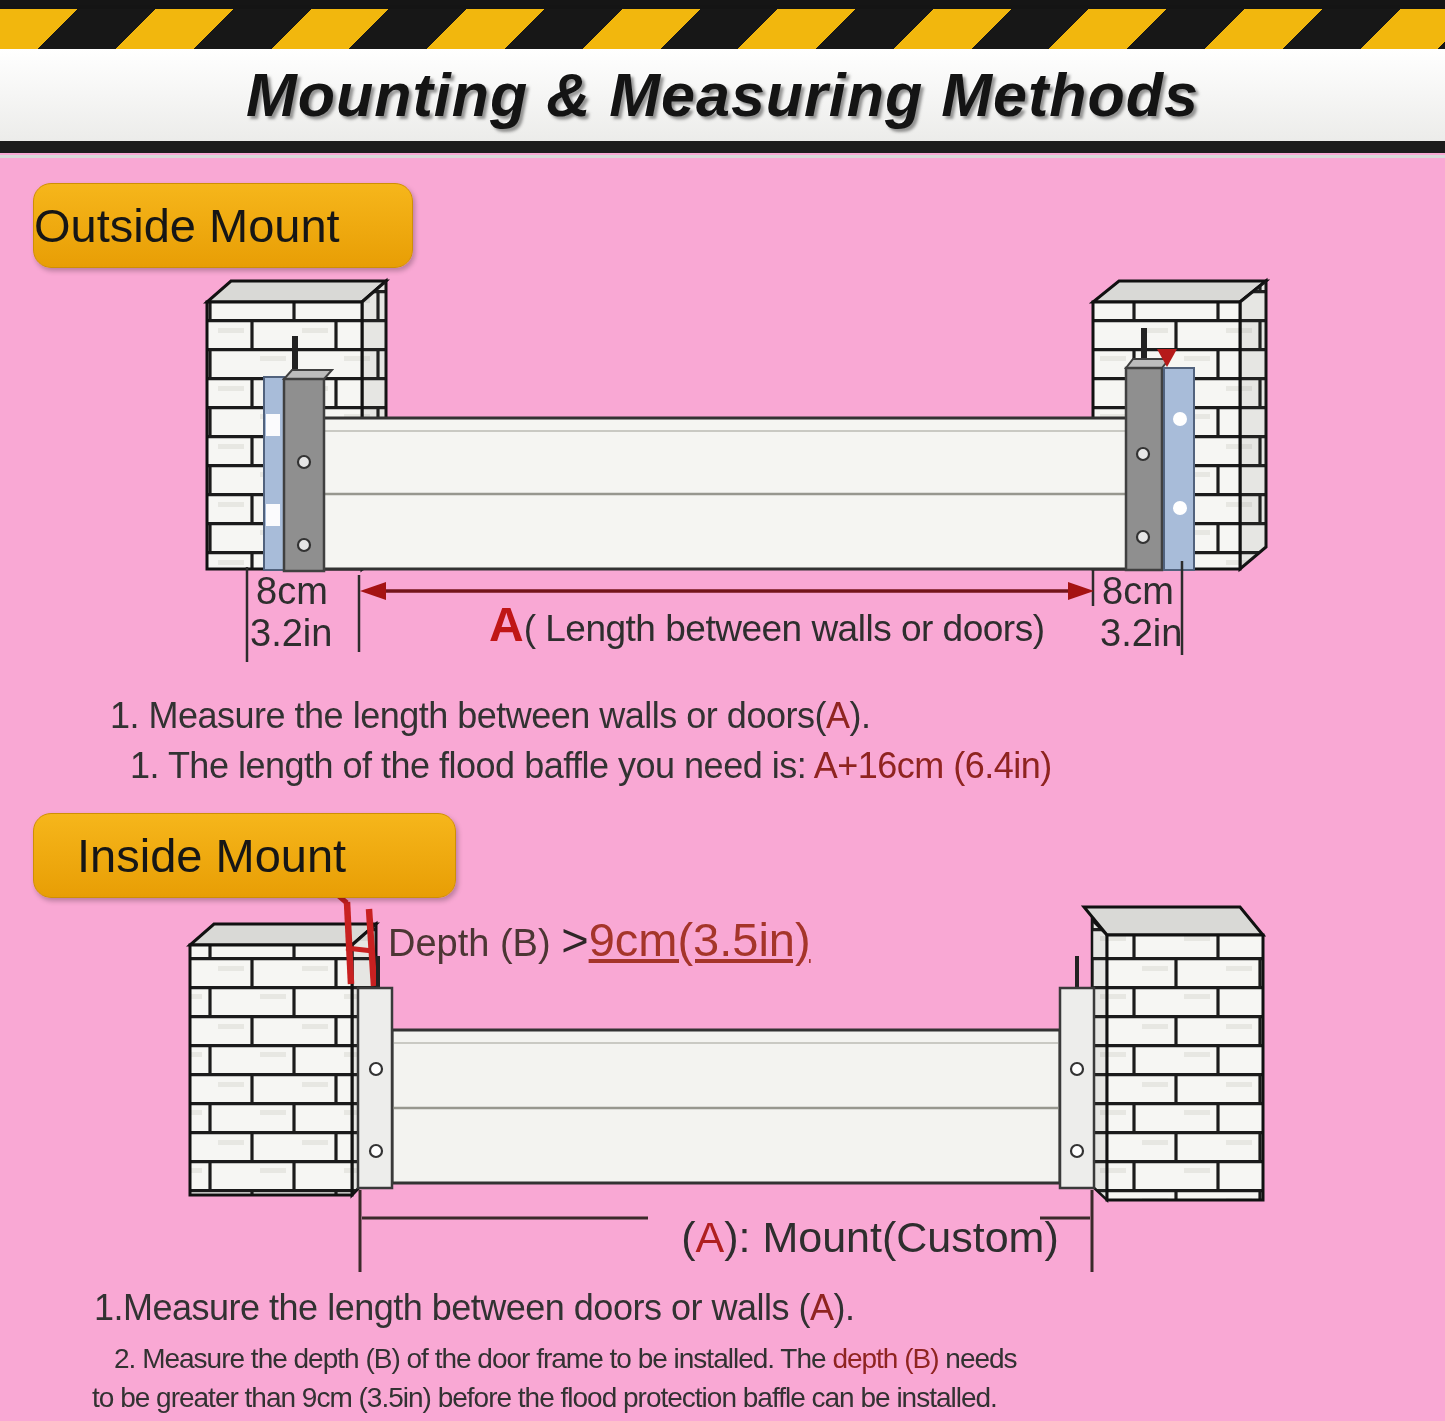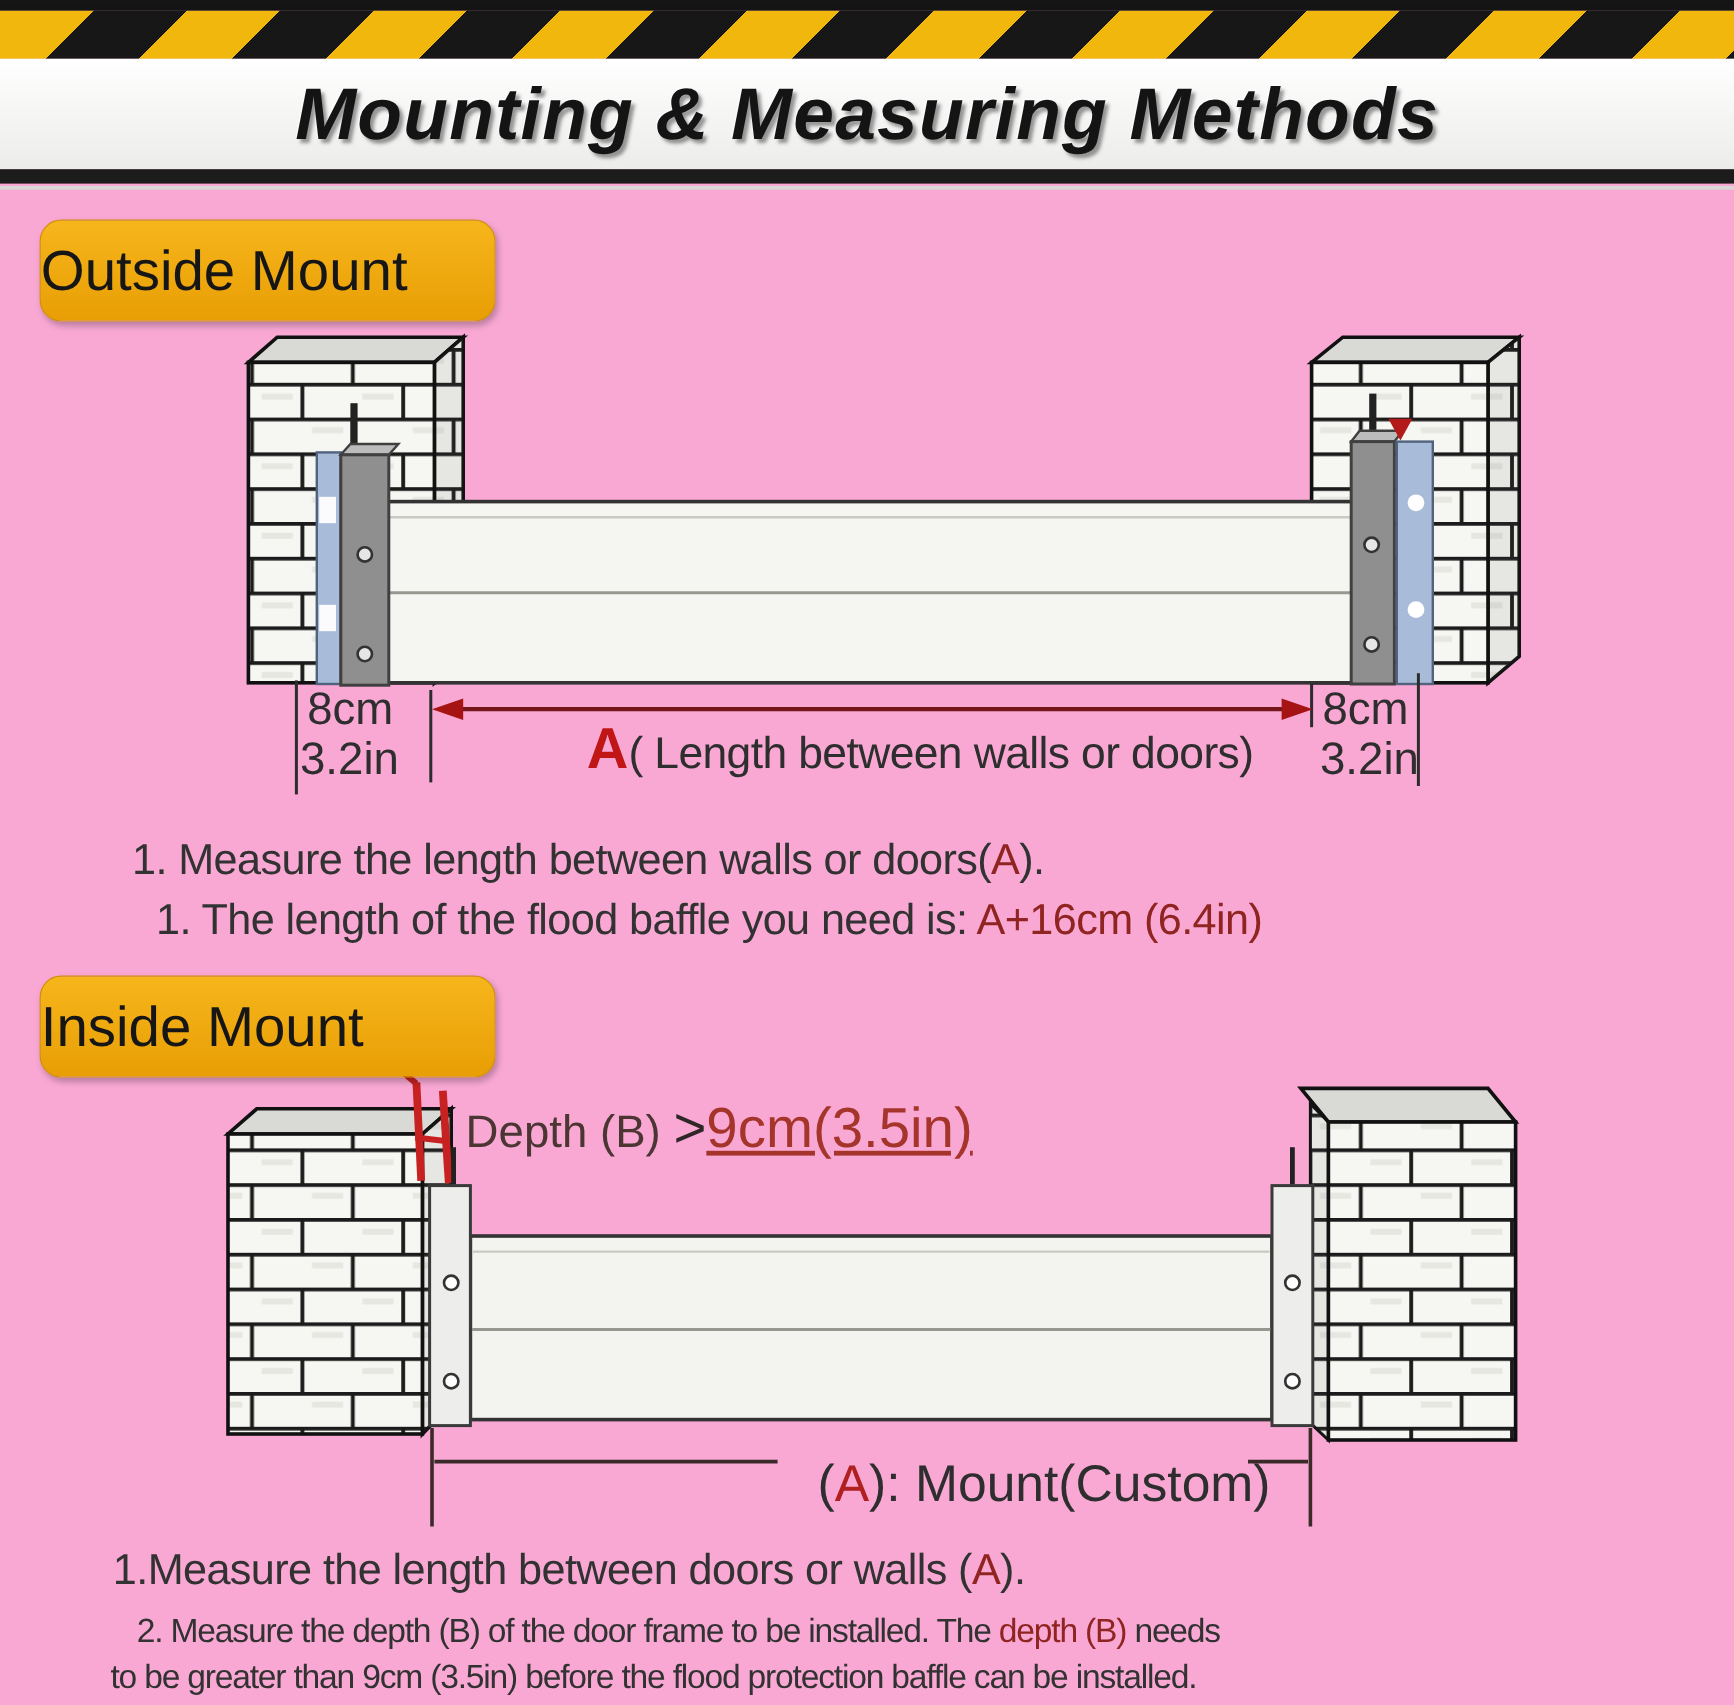--- a/index.html
+++ b/index.html
@@ -18,21 +18,21 @@
          text-shadow:3px 3px 3px rgba(70,70,70,.55), -1px -1px 0 rgba(255,255,255,.6);}
   .under-bar{position:absolute;left:0;top:141px;width:100%;height:12px;background:#1c1c1c;}
   .under-line{position:absolute;left:0;top:155px;width:100%;height:3px;background:#d8d8d8;}
 
   
   .badge{position:absolute;left:33px;width:378px;height:83px;border-radius:18px;
          background:linear-gradient(#f6b61b,#e89e05);border:1px solid #cf8f04;
          display:flex;align-items:center;
          font-size:47px;color:#161616;box-shadow:2px 3px 5px rgba(0,0,0,.25);}
   .badge-outside{top:183px;}
-  .badge-inside{top:813px;}
+  .badge-inside{top:813px;padding-left:43px;}
 
   
   .diagram{position:absolute;left:0;top:0;width:1445px;height:1421px;}
 
   
   .dim{position:absolute;font-size:38px;color:#2e2e2e;white-space:nowrap;line-height:1;}
   .arrow-label{position:absolute;left:489px;top:601px;white-space:nowrap;line-height:1;}
   .arrow-label .a{font-size:48px;font-weight:700;color:#c01616;}
   .arrow-label .rest{font-size:37px;color:#2e2e2e;letter-spacing:-0.5px;}
   .depth-label{position:absolute;left:388px;top:916px;white-space:nowrap;line-height:1;}

